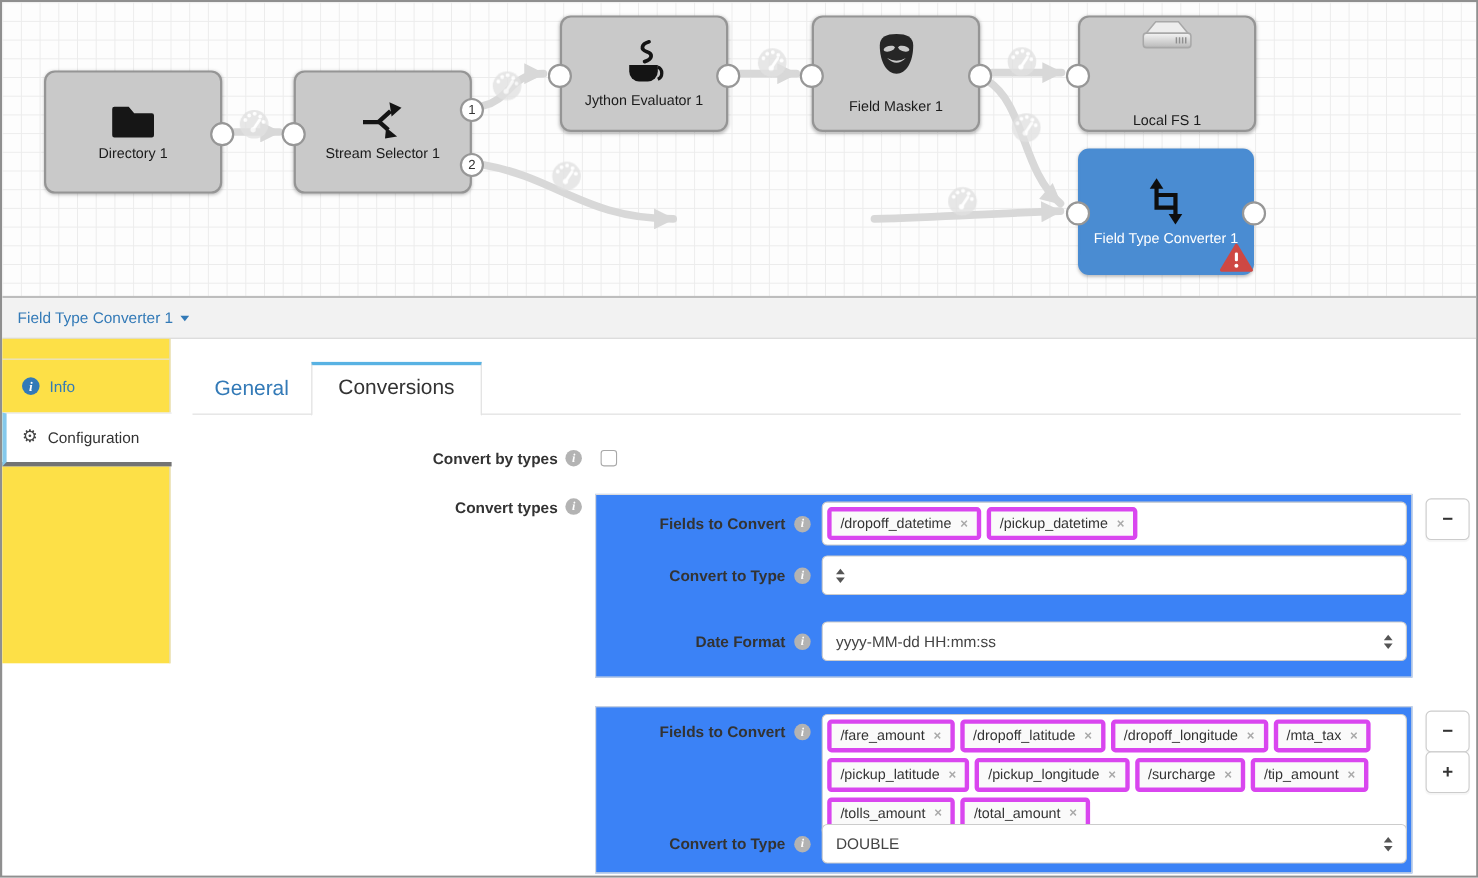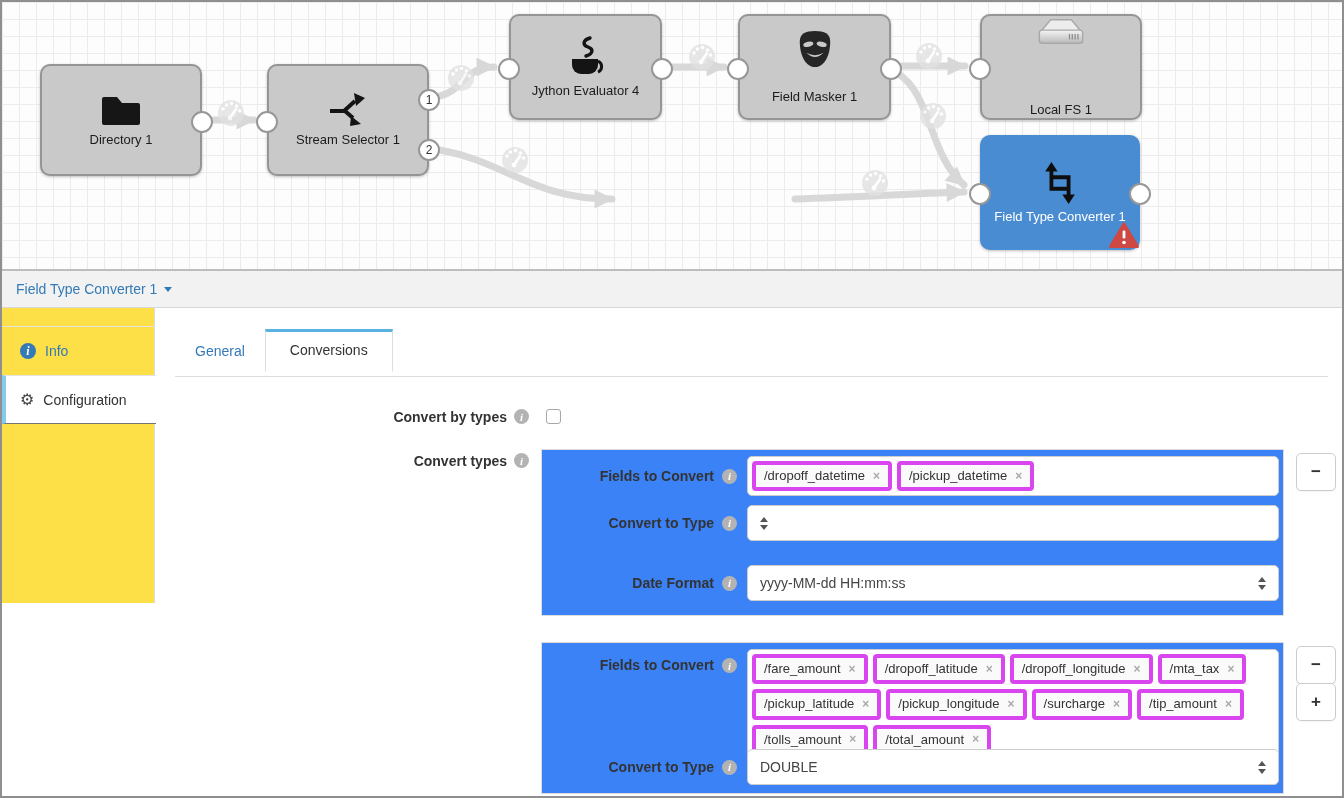--- a/index.html
+++ b/index.html
@@ -24,30 +24,30 @@
 
   
   #panel-header{position:absolute;left:0;top:269px;width:100%;height:37px;background:#f2f2f2;border-bottom:1px solid #d7d7d7;
     box-sizing:border-box;display:flex;align-items:center;padding-left:14px;color:#337ab7;font-size:14px;}
   .caret{display:inline-block;margin-left:7px;width:0;height:0;border-left:4px solid transparent;border-right:4px solid transparent;border-top:5px solid #337ab7;}
 
   
   #sidebar{position:absolute;left:0;top:306px;width:153px;height:295px;border-right:1px solid #ddd;box-sizing:border-box;background:#fde047;padding-top:18px;}
   .side-item{height:49px;display:flex;align-items:center;gap:9px;padding-left:18px;font-size:14px;border-top:1px solid #e3e3e3;box-sizing:border-box;}
   .side-item.info{color:#337ab7;}
-  .side-item.active{color:#333;border-bottom:1px solid #737373;border-left:4px solid #85c9ec;padding-left:14px;position:relative;width:154px;background:#fff;z-index:2;}
+  .side-item.active{color:#333;border-bottom:4px solid #737373;border-left:4px solid #85c9ec;padding-left:14px;position:relative;width:154px;background:#fff;z-index:2;}
   .info-circle{width:16px;height:16px;border-radius:50%;background:#337ab7;color:#fff;display:inline-flex;align-items:center;justify-content:center;
     font-family:"Liberation Serif",serif;font-style:italic;font-weight:bold;font-size:12px;flex:0 0 auto;}
   .info-circle::after{content:"i";}
   .gear{font-size:16px;color:#444;line-height:1;}
   .gear::after{content:"\2699";}
 
   
   #tabbar{position:absolute;left:173px;top:327px;display:flex;align-items:flex-end;z-index:2;}
-  .tab{font-size:14px;padding:13px 20px 12px;color:#337ab7;}
+  .tab{font-size:19px;padding:13px 20px 12px;color:#337ab7;}
   .tab.active{color:#333;background:#fff;border:1px solid #ddd;border-top:3px solid #58b2e3;border-bottom:1px solid #fff;padding:10px 24px 13px;margin-bottom:-1px;}
   #tabrule{position:absolute;left:173px;top:374px;width:1153px;border-top:1px solid #ddd;}
 
   
   .flabel{position:absolute;font-size:14px;font-weight:bold;color:#333;text-align:right;}
   .i-badge{display:inline-flex;width:15px;height:15px;border-radius:50%;background:#b3b3b3;color:#fff;align-items:center;justify-content:center;
     font-family:"Liberation Serif",serif;font-style:italic;font-weight:bold;font-size:11px;flex:0 0 auto;}
   .i-badge::after{content:"i";}
   .i-abs{position:absolute;}
   #cbt-checkbox{position:absolute;left:544px;top:407px;width:15px;height:15px;border:1px solid #a8a8a8;border-radius:3px;background:#fff;box-sizing:border-box;}
@@ -151,21 +151,21 @@
     </div>
 
     <div class="node" style="left:507px;top:12px;width:153px;height:106px;">
       <span class="nicon">
         <svg width="48" height="44" viewBox="0 0 48 44">
           <path d="M28,3 c-7,2 -8,7 -2,9 c6,2 5,7 -2,9" fill="none" stroke="#141414" stroke-width="3.4" stroke-linecap="round"></path>
           <path d="M10,24 h26 v6 a9,9 0 0 1 -9,9 h-8 a9,9 0 0 1 -9,-9 z" fill="#141414"></path>
           <path d="M36,26 a6,6 0 0 1 0,11" fill="none" stroke="#141414" stroke-width="3"></path>
         </svg>
       </span>
-      <div class="node-label">Jython Evaluator 4</div>
+      <div class="node-label">Jython Evaluator 1</div>
       <div class="port" style="left:-13px;top:42px;"></div>
       <div class="port" style="right:-13px;top:42px;"></div>
     </div>
 
     <div class="node" style="left:736px;top:12px;width:153px;height:106px;gap:16px;">
       <span class="nicon">
         <svg width="38" height="40" viewBox="0 0 40 42">
           <path d="M20,2 C10,2 4,5 4,13 C4,29 11,40 20,40 C29,40 36,29 36,13 C36,5 30,2 20,2 Z" fill="#262626"></path>
           <ellipse cx="13" cy="16" rx="5.4" ry="2.6" fill="#c9c9c9" transform="rotate(-14 13 16)"></ellipse>
           <ellipse cx="27" cy="16" rx="5.4" ry="2.6" fill="#c9c9c9" transform="rotate(14 27 16)"></ellipse>

